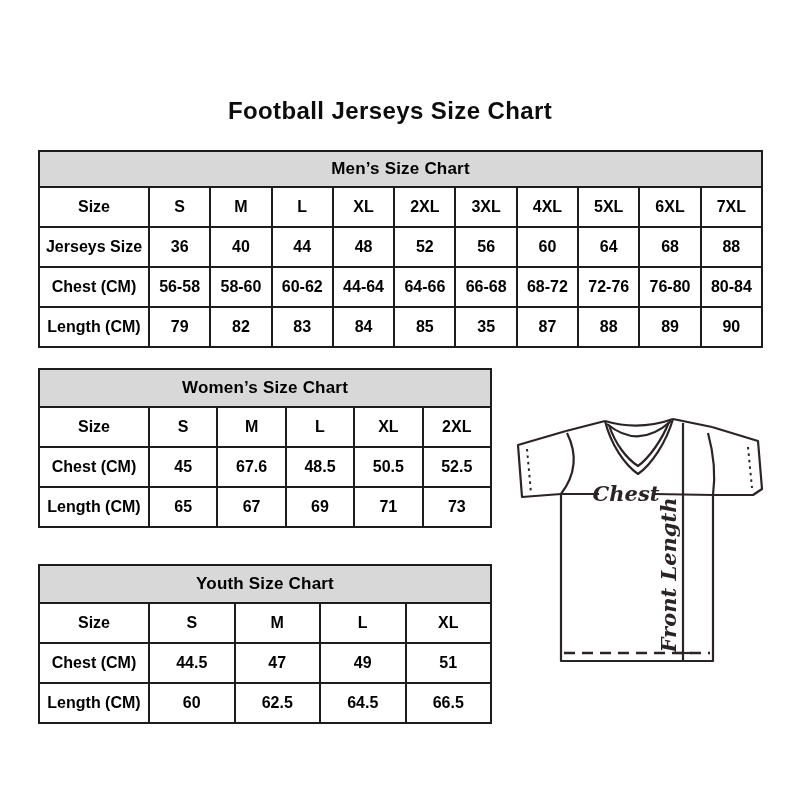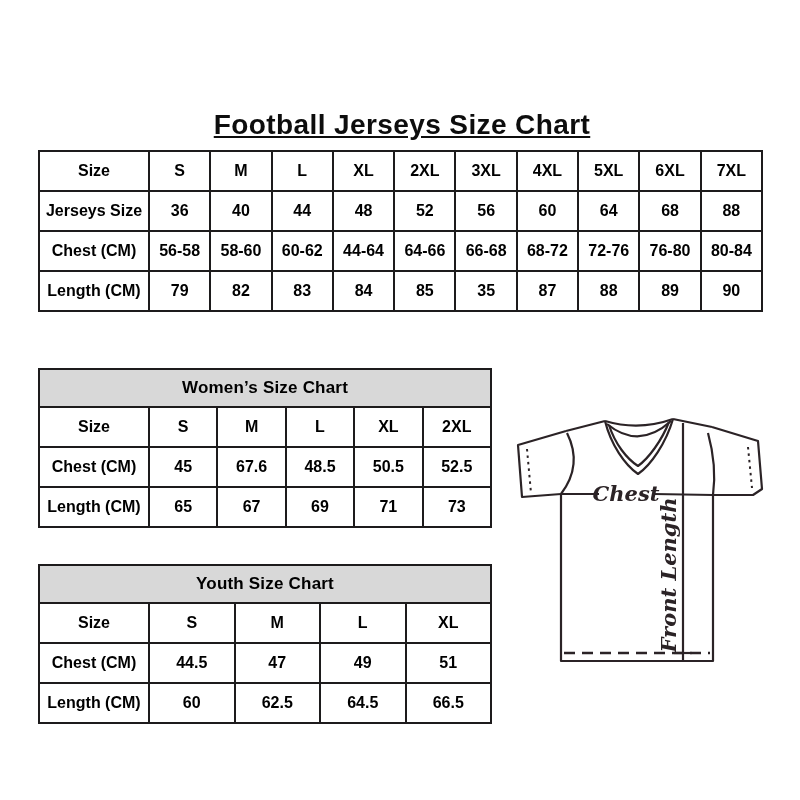--- a/index.html
+++ b/index.html
@@ -8,27 +8,26 @@
     background: #ffffff;
     font-family: "Liberation Sans", sans-serif;
     position: relative;
     color: #000;
   }
   .page { position: absolute; inset: 0; }
 
   .page-title {
     position: absolute;
     top: 97px; left: 0; width: 780px;
-    margin: 12px;
+    margin: 0;
     text-align: center;
-    font-size: 28px;
+    font-size: 24px;
     font-weight: bold;
     letter-spacing: 0.4px;
     color: #0d0d0d;
-    text-decoration: underline;
   }
 
   .table-wrap { position: absolute; }
   #mens   { left: 38px; top: 150px; width: 725px; }
   #womens { left: 38px; top: 368px; width: 454px; border-radius: 20px; }
   #youth  { left: 38px; top: 546px; width: 454px; margin-top: 18px; }
 
   table.size-table {
     border-collapse: collapse;
     width: 100%;
@@ -75,20 +74,23 @@
           <col>
           <col>
           <col>
           <col>
           <col>
           <col>
           <col>
           <col>
         </colgroup>
         <tbody>
+          <tr class="title-row">
+            <td colspan="11">Men’s Size Chart</td>
+          </tr>
           <tr>
             <td>Size</td>
             <td>S</td>
             <td>M</td>
             <td>L</td>
             <td>XL</td>
             <td>2XL</td>
             <td>3XL</td>
             <td>4XL</td>
             <td>5XL</td>

